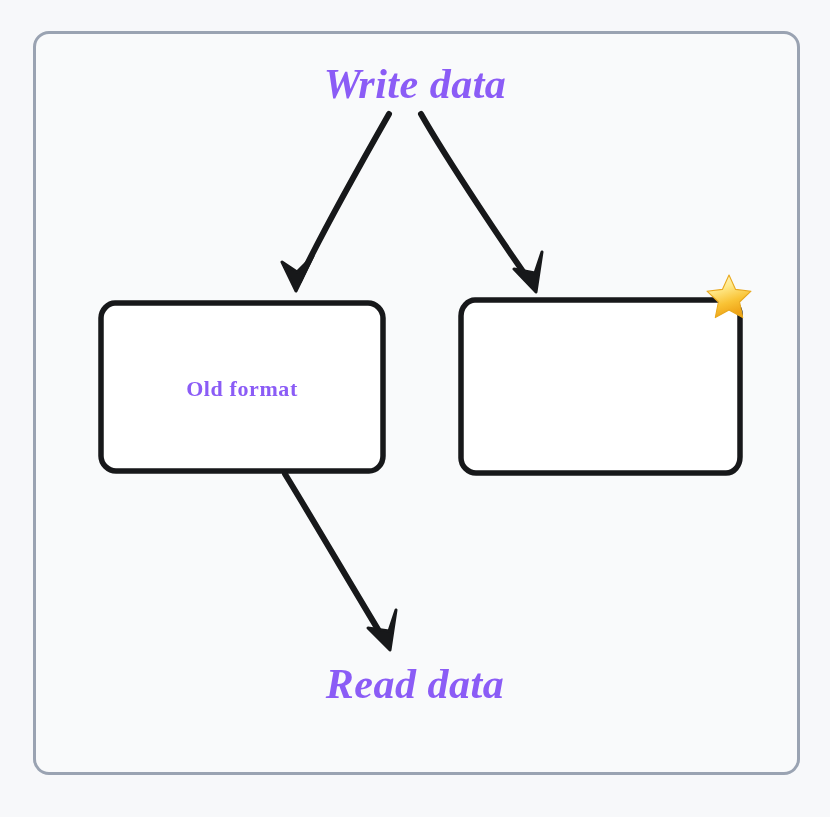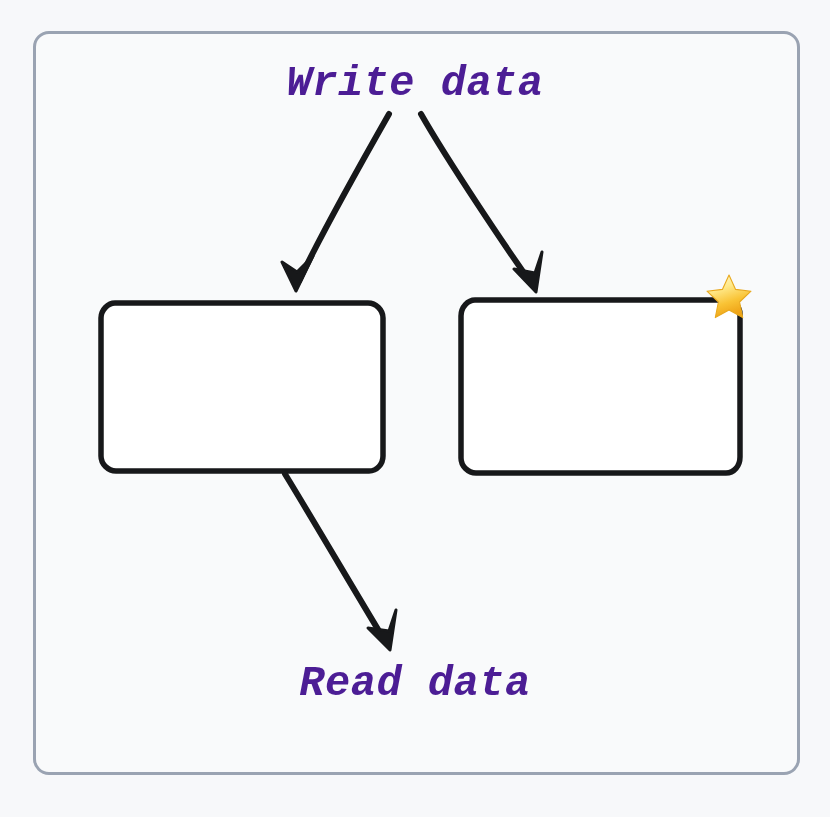--- a/index.html
+++ b/index.html
@@ -40,22 +40,22 @@
     left: 0;
     top: 0;
     width: 830px;
     height: 817px;
     pointer-events: none;
   }
 
   
   .node-text {
     position: absolute;
-    color: #4c1d95;
-    font-family: Liberation Mono, monospace;
+    color: #8b5cf6;
+    font-family: Liberation Serif, serif;
     font-weight: bold;
     white-space: nowrap;
     letter-spacing: 0.5px;
   }
 
   .title-text {
     font-size: 42px;
     font-style: italic;
     text-align: center;
   }
@@ -158,17 +158,18 @@
         <stop offset="72%" stop-color="#f9c335"></stop>
         <stop offset="100%" stop-color="#efa417"></stop>
       </linearGradient>
     </defs>
     <path d="M 25 3 L 31.6 17.4 L 47 19.2 L 35.6 30 L 38.7 45.6
              L 25 37.9 L 11.3 45.6 L 14.4 30 L 3 19.2 L 18.4 17.4 Z" fill="url(#starGrad)" stroke="#e8a81d" stroke-width="1.1" stroke-linejoin="round"></path>
   </svg>
 
   <div class="node-text title-text" id="write-data-label">Write data</div>
 
+  <div class="node-text box-label" id="old-format-label">Old format</div>
 
 
   <div class="node-text title-text" id="read-data-label">Read data</div>
 
 </div>
 
 </body></html>

